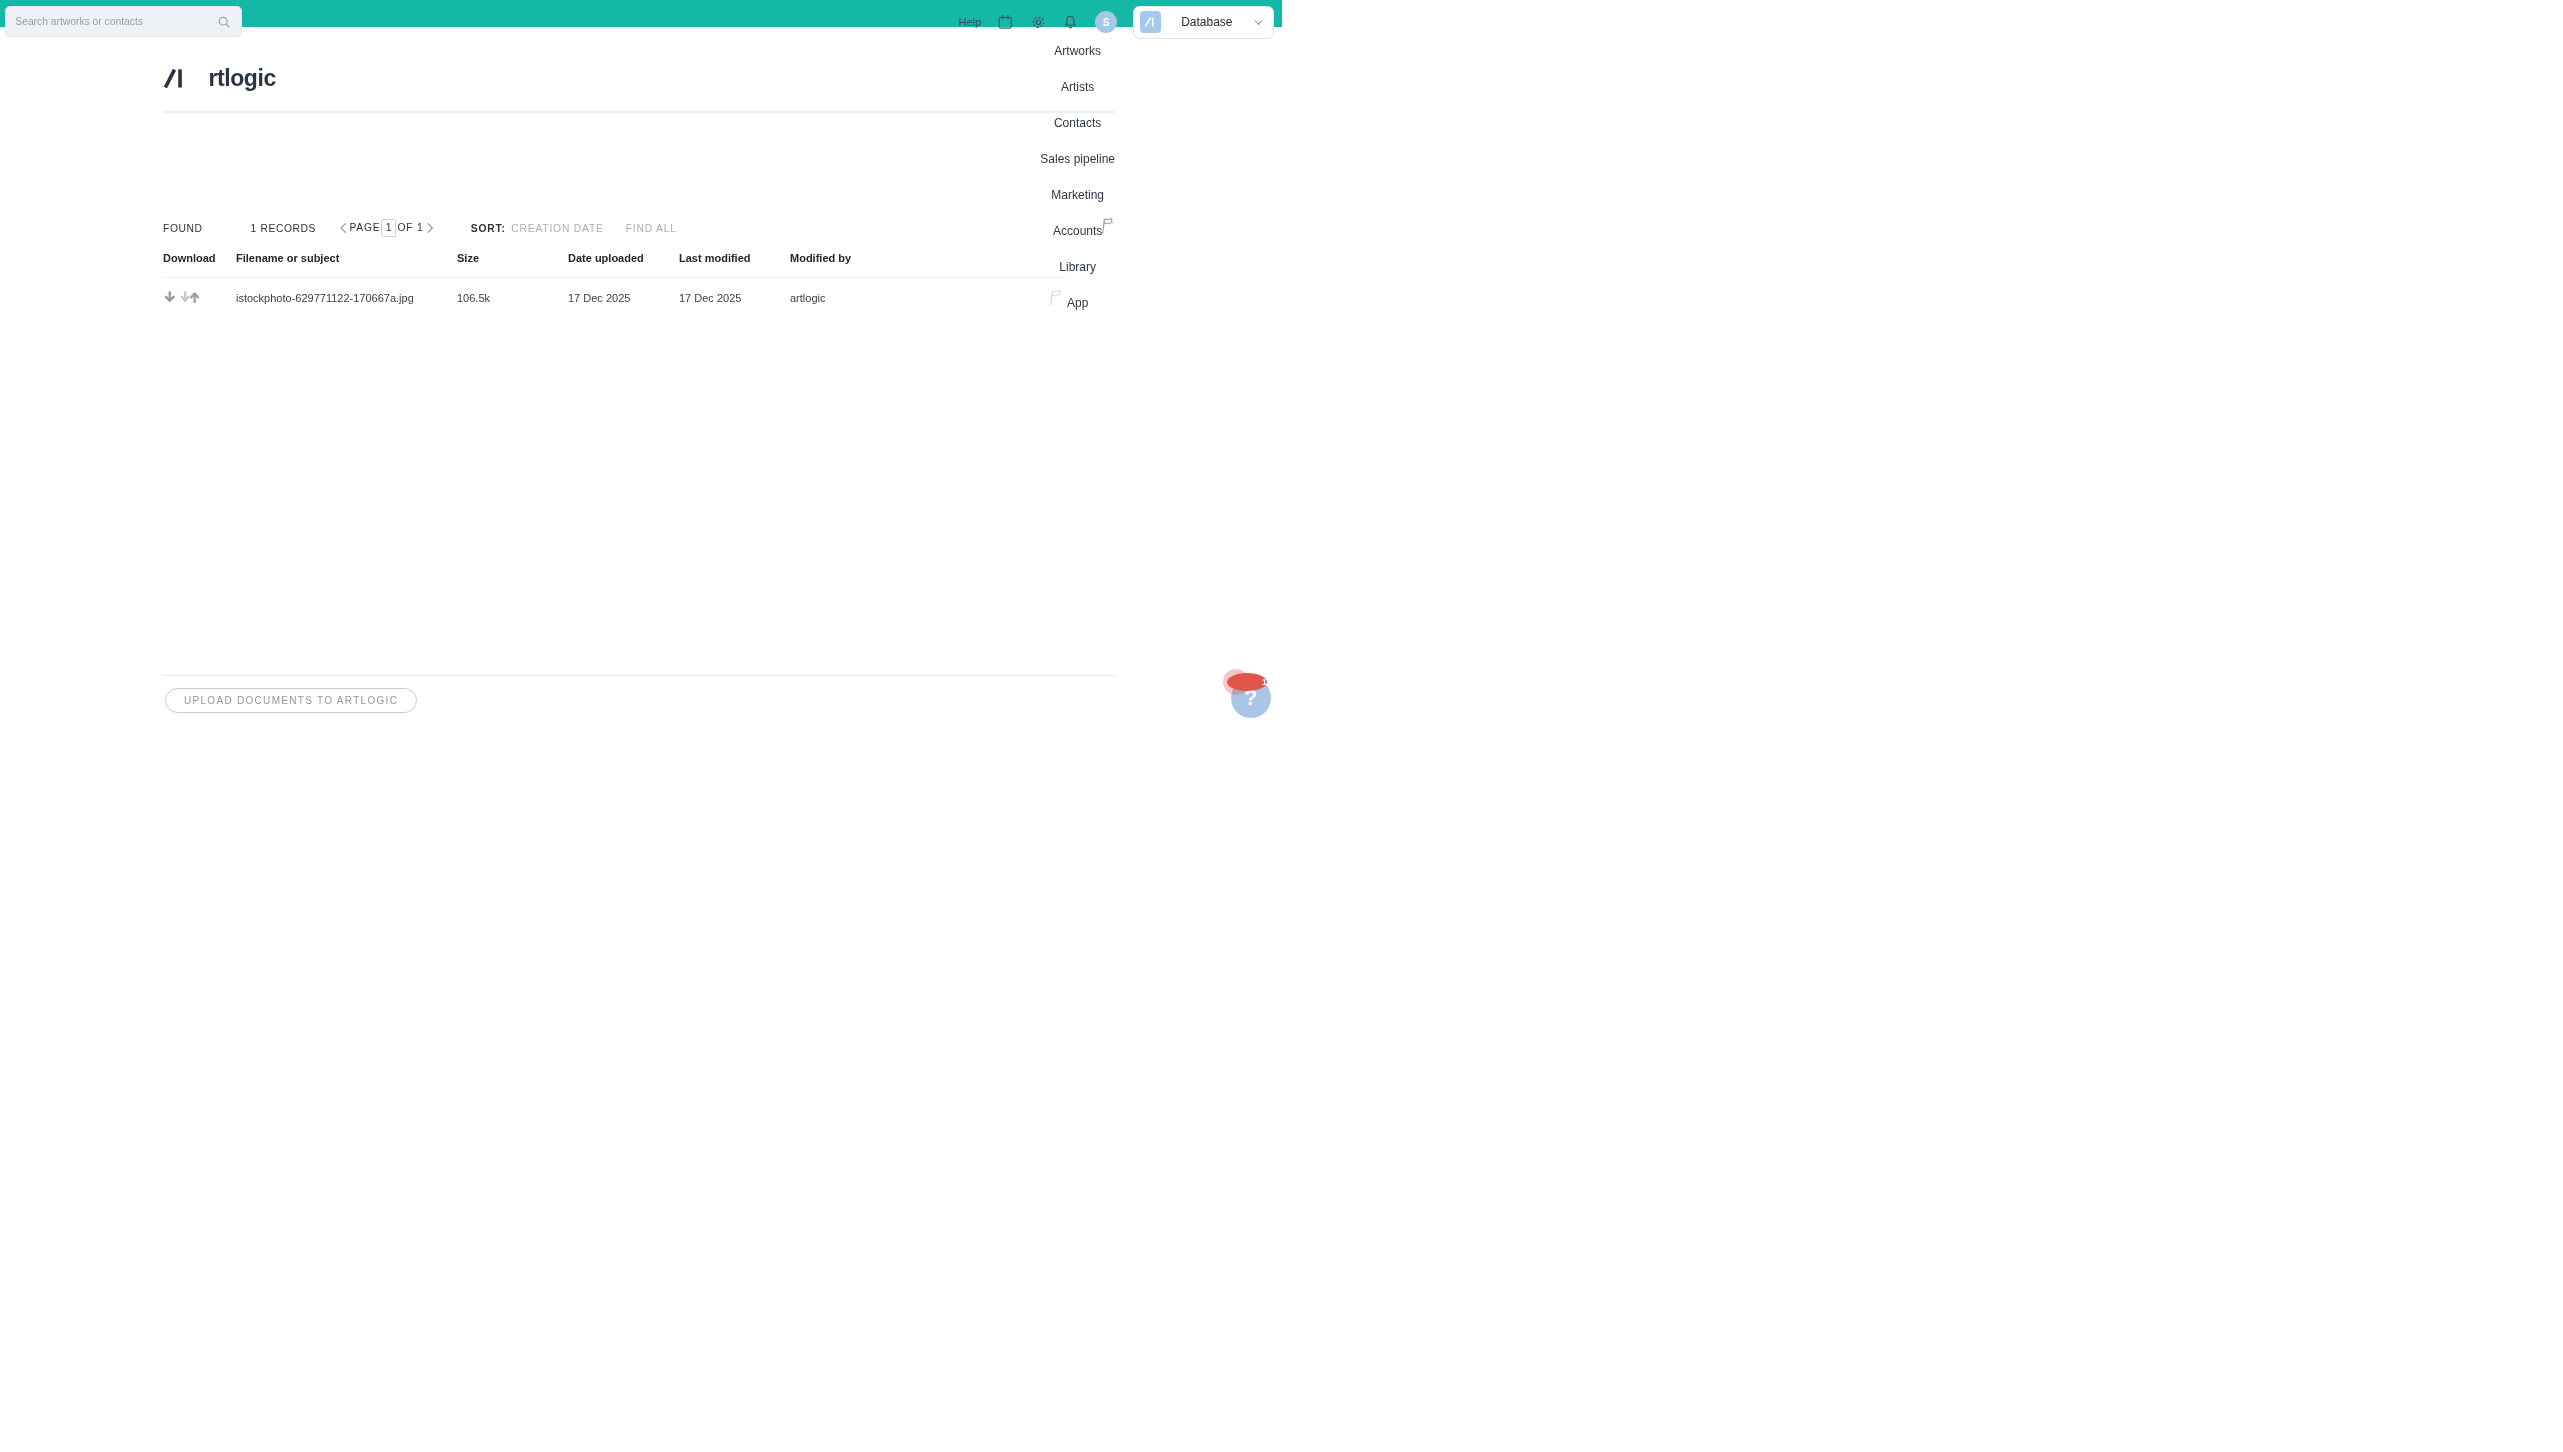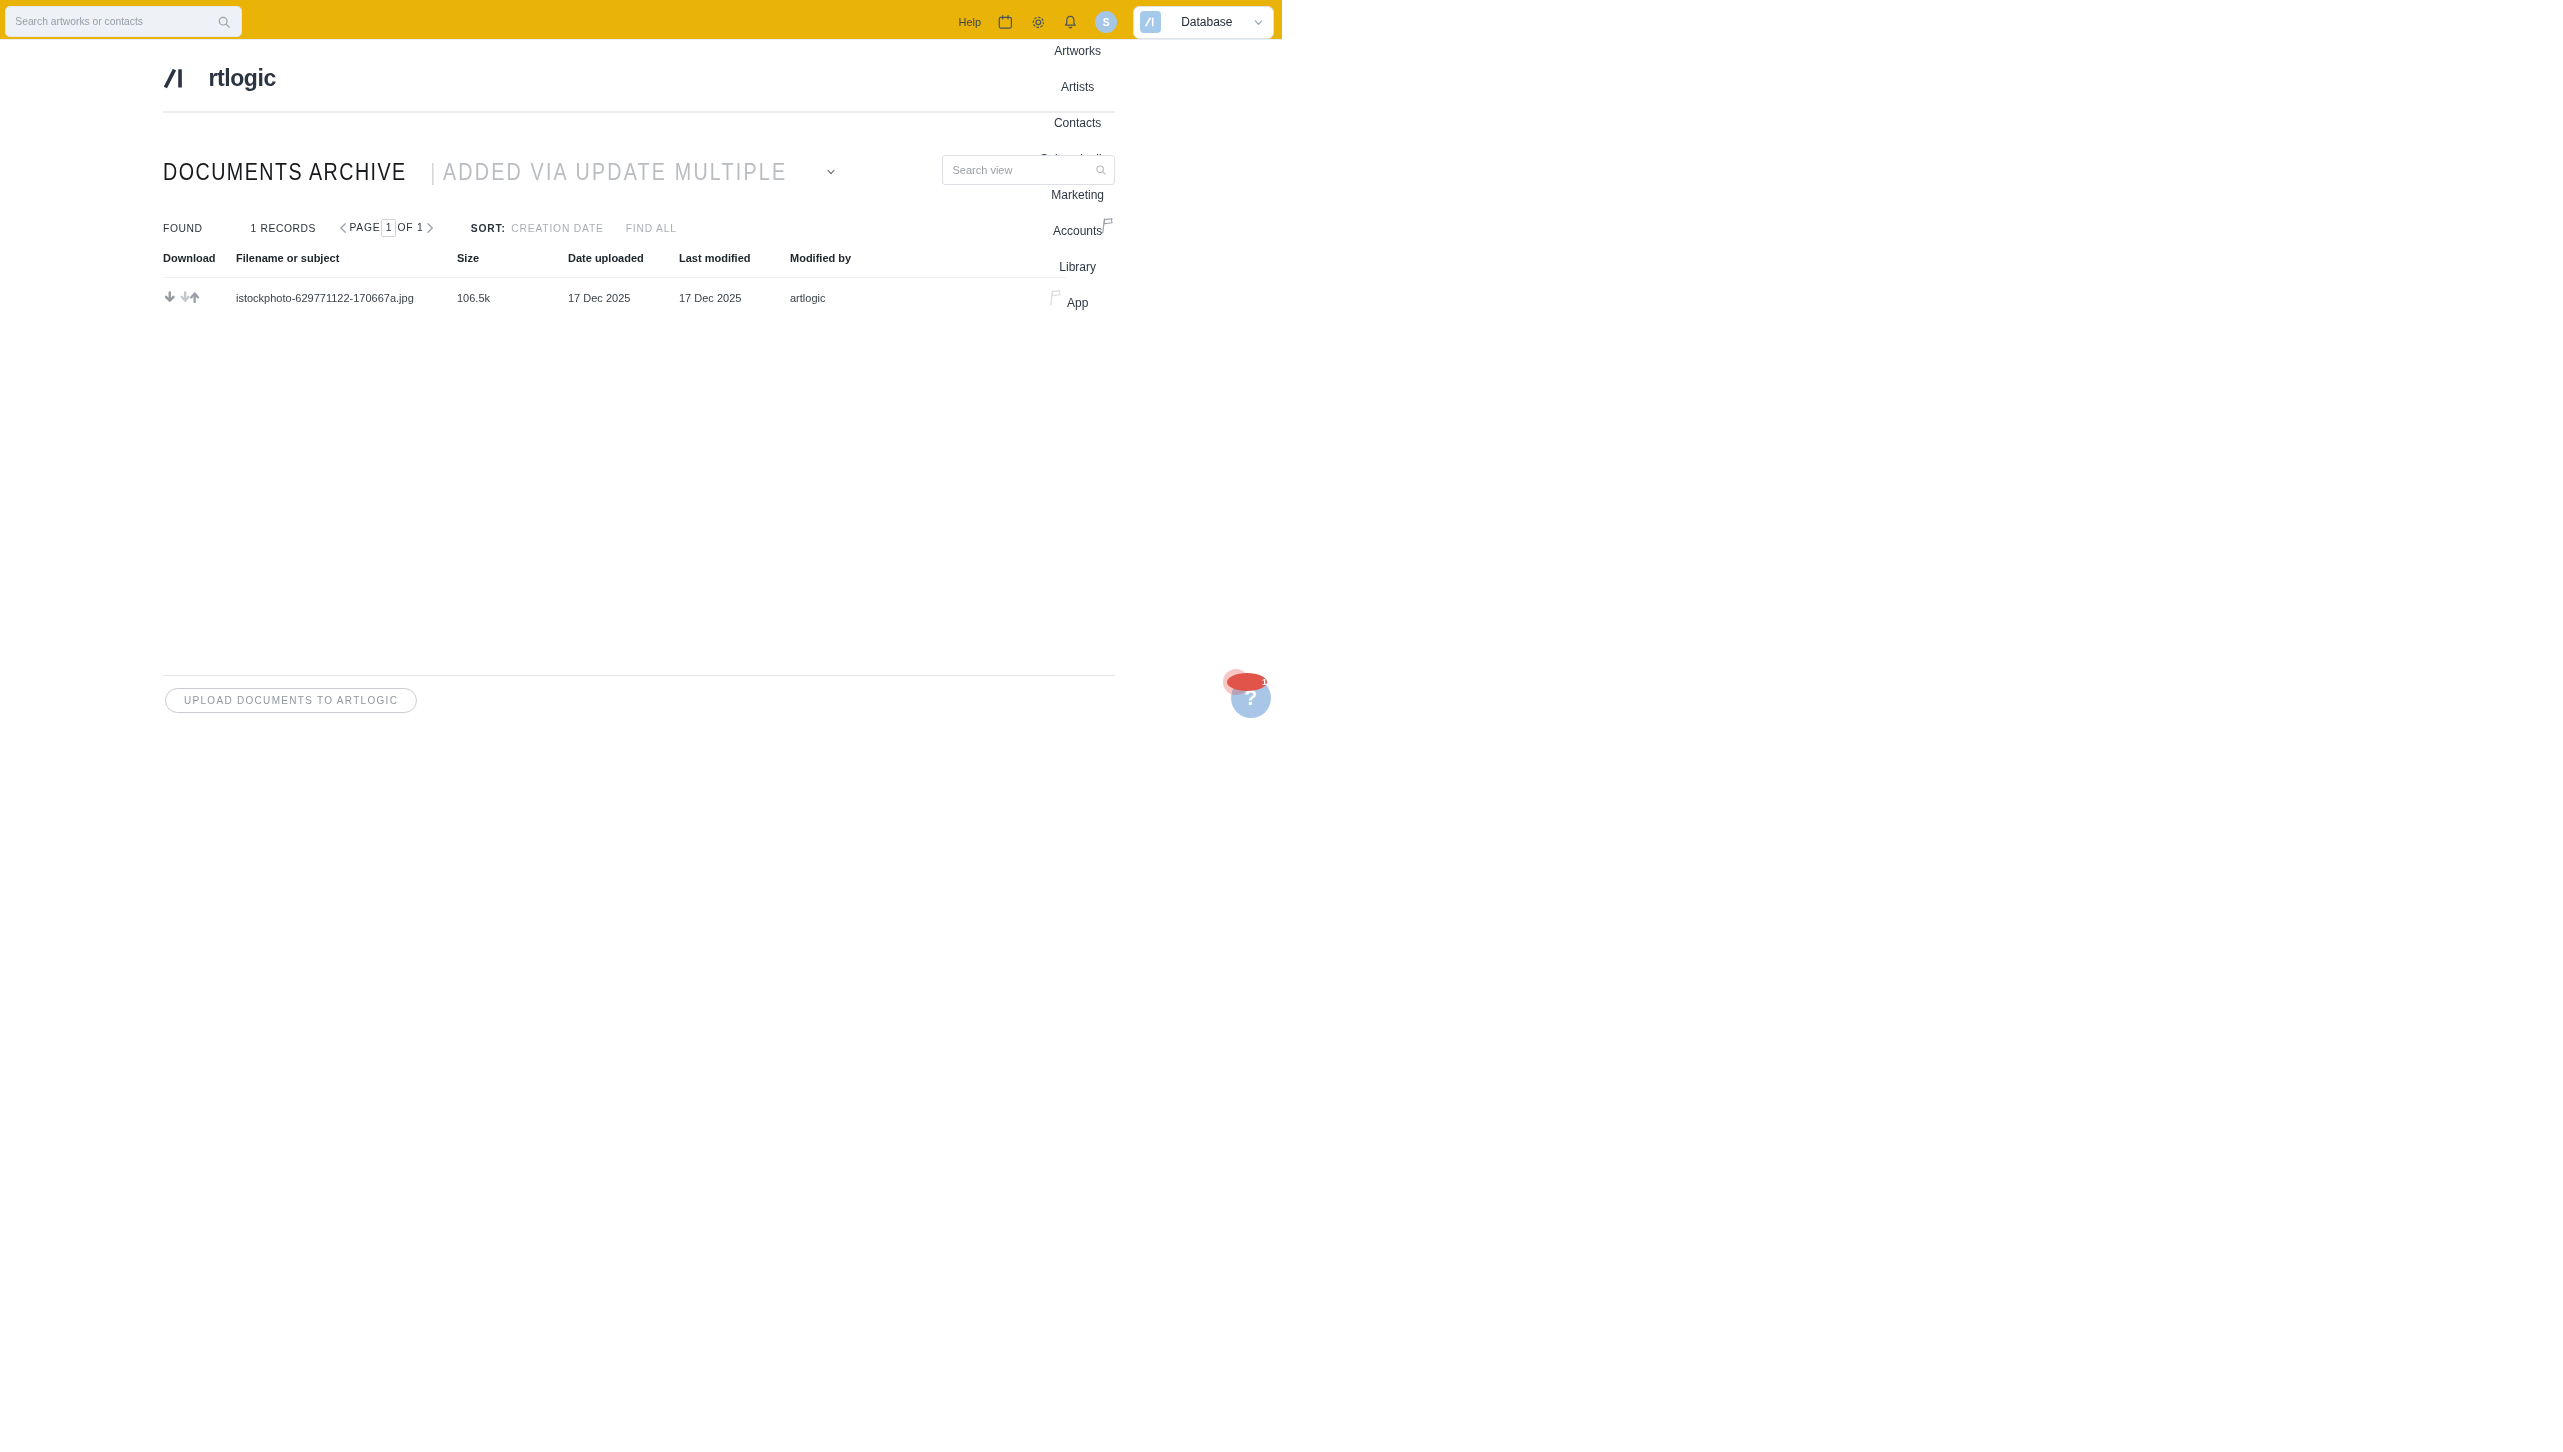--- a/index.html
+++ b/index.html
@@ -1,22 +1,22 @@
 <!DOCTYPE html>
 <html style="font-size:12.7px"><head>
 <meta charset="utf-8">
 <style>
   * { margin:0; padding:0; box-sizing:border-box; }
   html,body { width:1282px; height:726px; background:#fff; overflow:hidden;
     font-family:"Liberation Sans","DejaVu Sans",sans-serif; }
   .stage { position:relative; width:1282px; height:726px; background:#fff; }
 
   
-  .topbar { position:absolute; left:0; top:0; width:1282px; height:40px;
-    background:#eab308; border-bottom:1.6px solid #e9eef4; }
+  .topbar { position:absolute; left:0; top:0; width:1282px; height:28px;
+    background:#14b8a6; border-bottom:1.6px solid #e9eef4; }
   .global-search { position:absolute; left:4.8px; top:6.3px; width:237px; height:31px;
     background:#eef1f5; border:0.8px solid #e3e8ee; border-radius:4.8px;
     display:flex; align-items:center; padding:0 8px 0 9.5px; }
   .global-search input { flex:1; border:none; outline:none; background:transparent;
     font-size:10.3px; color:#3a4149; font-family:inherit; }
   .global-search input::placeholder { color:#969ea8; }
   .topbar-right { position:absolute; right:8px; top:0; height:44px;
     display:flex; align-items:center; gap:16px; }
   .help-link { font-size:11px; color:#3c4651; cursor:pointer; }
   .tb-icon { width:16.7px; height:16.7px; display:flex; align-items:center; justify-content:center; cursor:pointer; }
@@ -176,41 +176,20 @@
       <span class="nav-item">Contacts</span>
       <span class="nav-item">Sales pipeline</span>
       <span class="nav-item">Marketing</span>
       <span class="nav-item">Accounts</span>
       <span class="nav-item">Library</span>
       <span class="nav-item">App</span>
     </div>
   </div>
   <div class="header-divider"></div>
 
-  <div class="title-row">
-    <div class="page-title-group">
-      <span class="page-title">DOCUMENTS ARCHIVE</span>
-      <span class="title-sep">|</span>
-      <span class="view-name">ADDED VIA UPDATE MULTIPLE</span>
-      <span class="view-caret">
-        <svg width="12" height="12" viewBox="0 0 14 14">
-          <polyline points="3.5,5 7,9 10.5,5" fill="none" stroke="#6f767d" stroke-width="1.4" stroke-linecap="round" stroke-linejoin="round"></polyline>
-        </svg>
-      </span>
-    </div>
-    <div class="view-search">
-      <input type="text" placeholder="Search view" style="">
-      <span>
-        <svg width="12" height="12" viewBox="0 0 20 20">
-          <circle cx="8.6" cy="8.6" r="5.4" fill="none" stroke="#b4b9be" stroke-width="1.8"></circle>
-          <line x1="12.8" y1="12.8" x2="17" y2="17" stroke="#b4b9be" stroke-width="1.8" stroke-linecap="round"></line>
-        </svg>
-      </span>
-    </div>
-  </div>
 
   <div class="records-bar">
     <span class="found-label">FOUND</span>
     <span class="found-strong">1 RECORDS</span>
     <span class="pag">
       <span class="pag-chevron">
         <svg width="10.3" height="12" viewBox="0 0 12 14">
           <polyline points="8.5,2 3.5,7 8.5,12" fill="none" stroke="#9aa2a9" stroke-width="1.5" stroke-linecap="round" stroke-linejoin="round"></polyline>
         </svg>
       </span>

